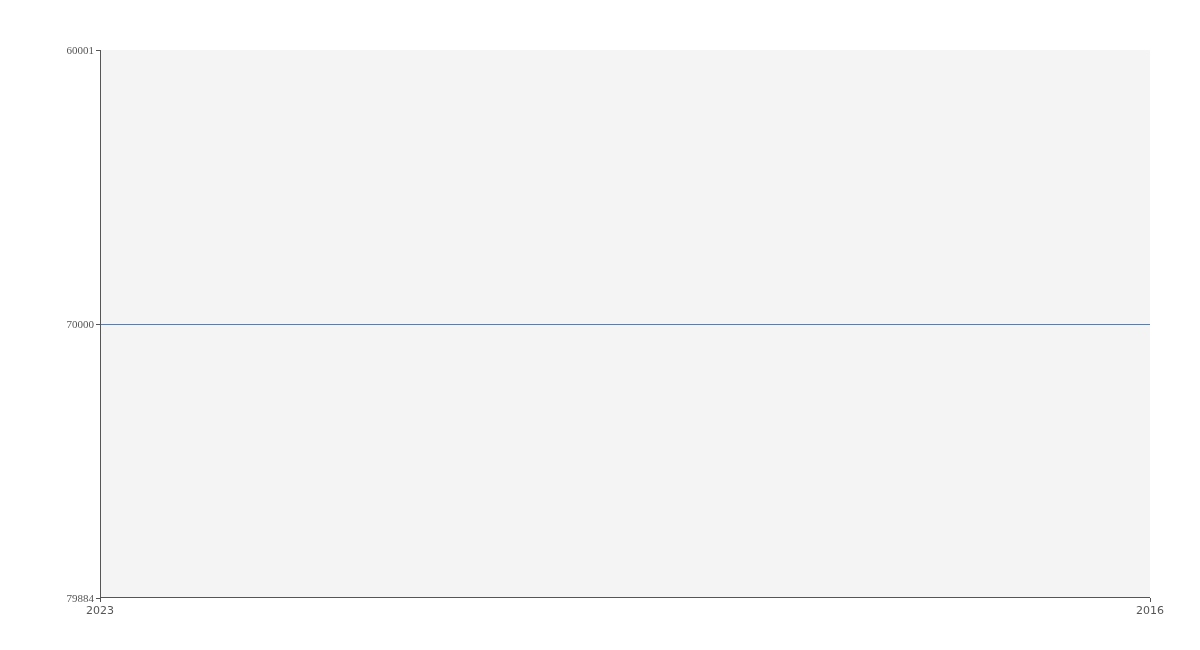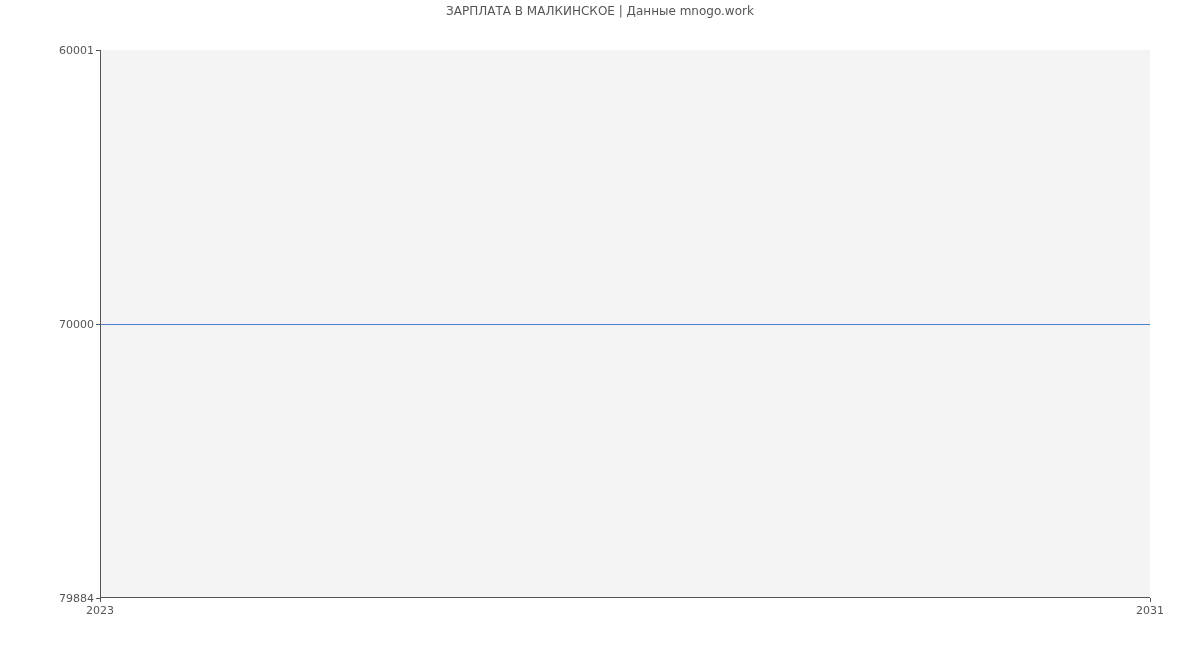--- a/index.html
+++ b/index.html
@@ -52,20 +52,21 @@
     border-top: 1.5px solid #4a7fcf;
   }
   .ytick-label {
     position: absolute;
     right: 1106px;
     width: 90px;
     text-align: right;
     font-size: 11px;
     color: #555;
     transform: translateY(-50%);
+    font-family: Liberation Serif, serif;
   }
   .ytick-mark {
     position: absolute;
     left: 96px;
     width: 4px;
     height: 0;
     border-top: 1px solid #555;
   }
   .xtick-label {
     position: absolute;
@@ -80,35 +81,34 @@
     width: 0;
     height: 4px;
     border-left: 1px solid #555;
   }
 </style>
 </head>
 <body>
 
 <div class="chart-wrap">
 
-  <div class="title">ЗАРПЛАТА В  МАЛКИНСКОЕ | Данные mnogo.work</div>
 
   <div class="ytick-label" style="top:50px">60001</div>
   <div class="ytick-mark" style="top:50px"></div>
 
   <div class="ytick-label" style="top:324px">70000</div>
   <div class="ytick-mark" style="top:324px"></div>
 
   <div class="ytick-label" style="top:598px">79884</div>
   <div class="ytick-mark" style="top:598px"></div>
 
   <div class="xtick-label" style="left:100px">2023</div>
   <div class="xtick-mark" style="left:100px"></div>
 
-  <div class="xtick-label" style="left:1150px">2031</div>
+  <div class="xtick-label" style="left:1150px">2016</div>
   <div class="xtick-mark" style="left:1150px"></div>
 
   <div class="plot-area">
 
     <div class="gridline" style="top:274px"></div>
 
     <div class="series-line" style="top:274px"></div>
   </div>
 
 </div>

